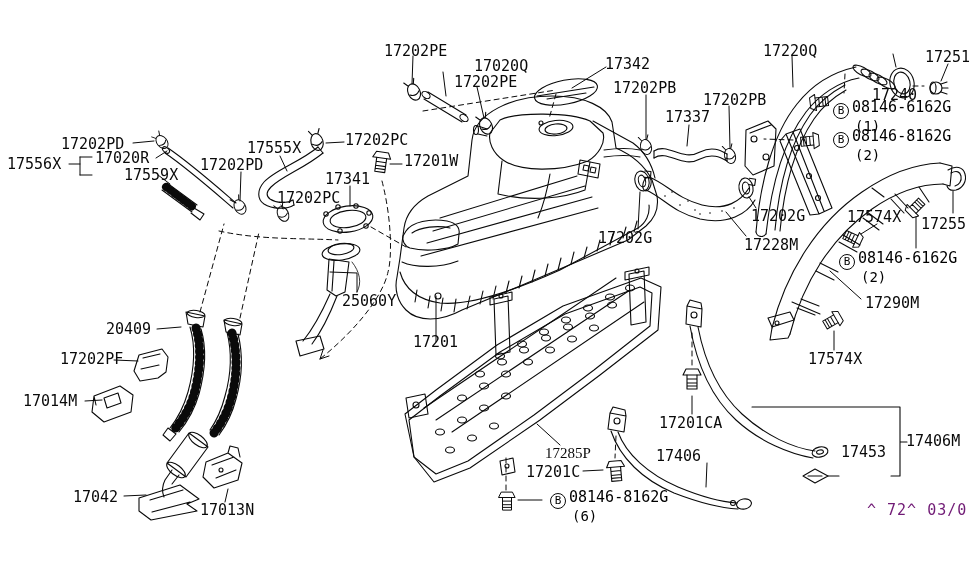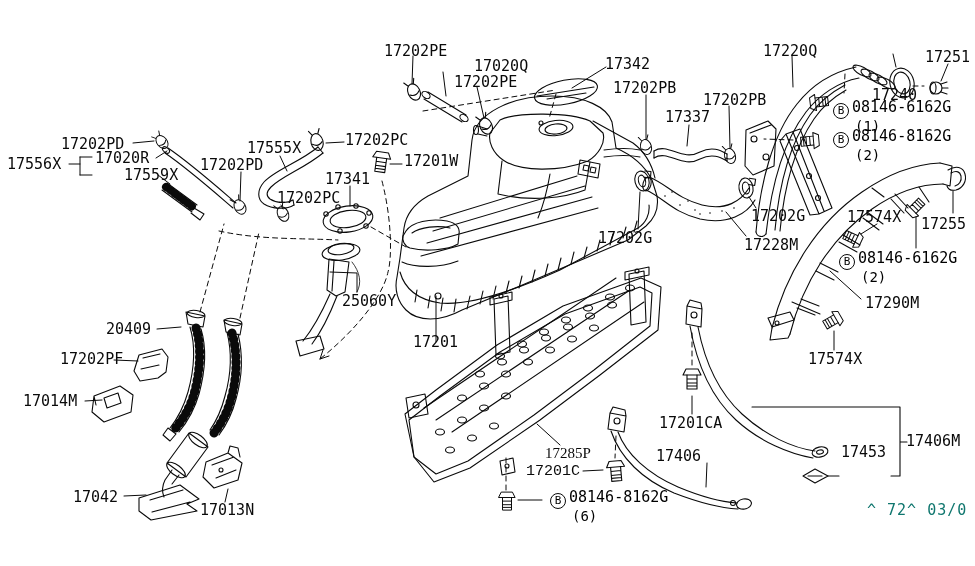--- a/index.html
+++ b/index.html
@@ -5,21 +5,21 @@
   html,body{margin:0;padding:0;background:#ffffff;}
   .stage{position:relative;width:975px;height:566px;background:#ffffff;overflow:hidden;
          font-family:"DejaVu Sans Mono","Liberation Mono",monospace;}
   .stage svg{position:absolute;left:0;top:0;}
   #labels{position:absolute;left:0;top:0;width:975px;height:566px;padding-left:19px;}
   .plabel{position:absolute;font-size:15px;line-height:14px;color:#0a0a0a;white-space:nowrap;}
   .blabel{position:absolute;font-size:15px;line-height:15px;color:#000000;white-space:nowrap;}
   .bcircle{display:inline-block;width:14px;height:14px;border:1.4px solid #0a0a0a;border-radius:50%;
            font-size:11px;line-height:14px;text-align:center;vertical-align:-2px;margin-right:3px;}
   .bqty{margin-left:22px;font-size:14px;line-height:14px;}
-  .dcode{position:absolute;font-size:15px;line-height:15px;color:#0f766e;white-space:nowrap;letter-spacing:1px;}
+  .dcode{position:absolute;font-size:15px;line-height:15px;color:#701a75;white-space:nowrap;letter-spacing:1px;}
 </style>
 </head>
 <body>
 
 <div class="stage">
 
 <svg width="975" height="566" viewBox="0 0 975 566" fill="none" stroke="#0a0a0a" stroke-width="1.1" stroke-linecap="round" stroke-linejoin="round">
   <defs>
     <g id="clamp">
       <ellipse rx="6" ry="8.5"></ellipse>
@@ -410,21 +410,21 @@
       <div class="plabel" style="left: 865px; top: 296px;">17290M</div>
       <div class="plabel" style="left: 808px; top: 352px;">17574X</div>
       <div class="plabel" style="left: 106px; top: 322px;">20409</div>
       <div class="plabel" style="left: 44px; top: 352px; margin-left: 16px;">17202PF</div>
       <div class="plabel" style="left: 23px; top: 394px;">17014M</div>
       <div class="plabel" style="left: 73px; top: 490px;">17042</div>
       <div class="plabel" style="left: 200px; top: 503px;">17013N</div>
       <div class="plabel" style="left: 342px; top: 294px;">25060Y</div>
       <div class="plabel" style="left: 413px; top: 335px;">17201</div>
       <div class="plabel" style="left: 545px; top: 446px; font-family: Liberation Serif, serif;">17285P</div>
-      <div class="plabel" style="left: 526px; top: 465px; font-family: Liberation Mono, monospace;">17201C</div>
+      <div class="plabel" style="left: 526px; top: 465px;">17201C</div>
       <div class="plabel" style="left: 659px; top: 416px;">17201CA</div>
       <div class="plabel" style="left: 656px; top: 449px;">17406</div>
       <div class="plabel" style="left: 869px; top: 434px; margin-left: 37px;">17406M</div>
       <div class="plabel" style="left: 841px; top: 445px;">17453</div>
       <div class="blabel" style="left: 833px; top: 100px;"><span class="bcircle">B</span><span>08146-6162G</span><div class="bqty">(1)</div></div>
       <div class="blabel" style="left: 833px; top: 129px;"><span class="bcircle">B</span><span>08146-8162G</span><div class="bqty">(2)</div></div>
       <div class="blabel" style="left: 839px; top: 251px;"><span class="bcircle">B</span><span>08146-6162G</span><div class="bqty">(2)</div></div>
       <div class="blabel" style="left: 550px; top: 490px;"><span class="bcircle">B</span><span>08146-8162G</span><div class="bqty">(6)</div></div>
     </div>
 

